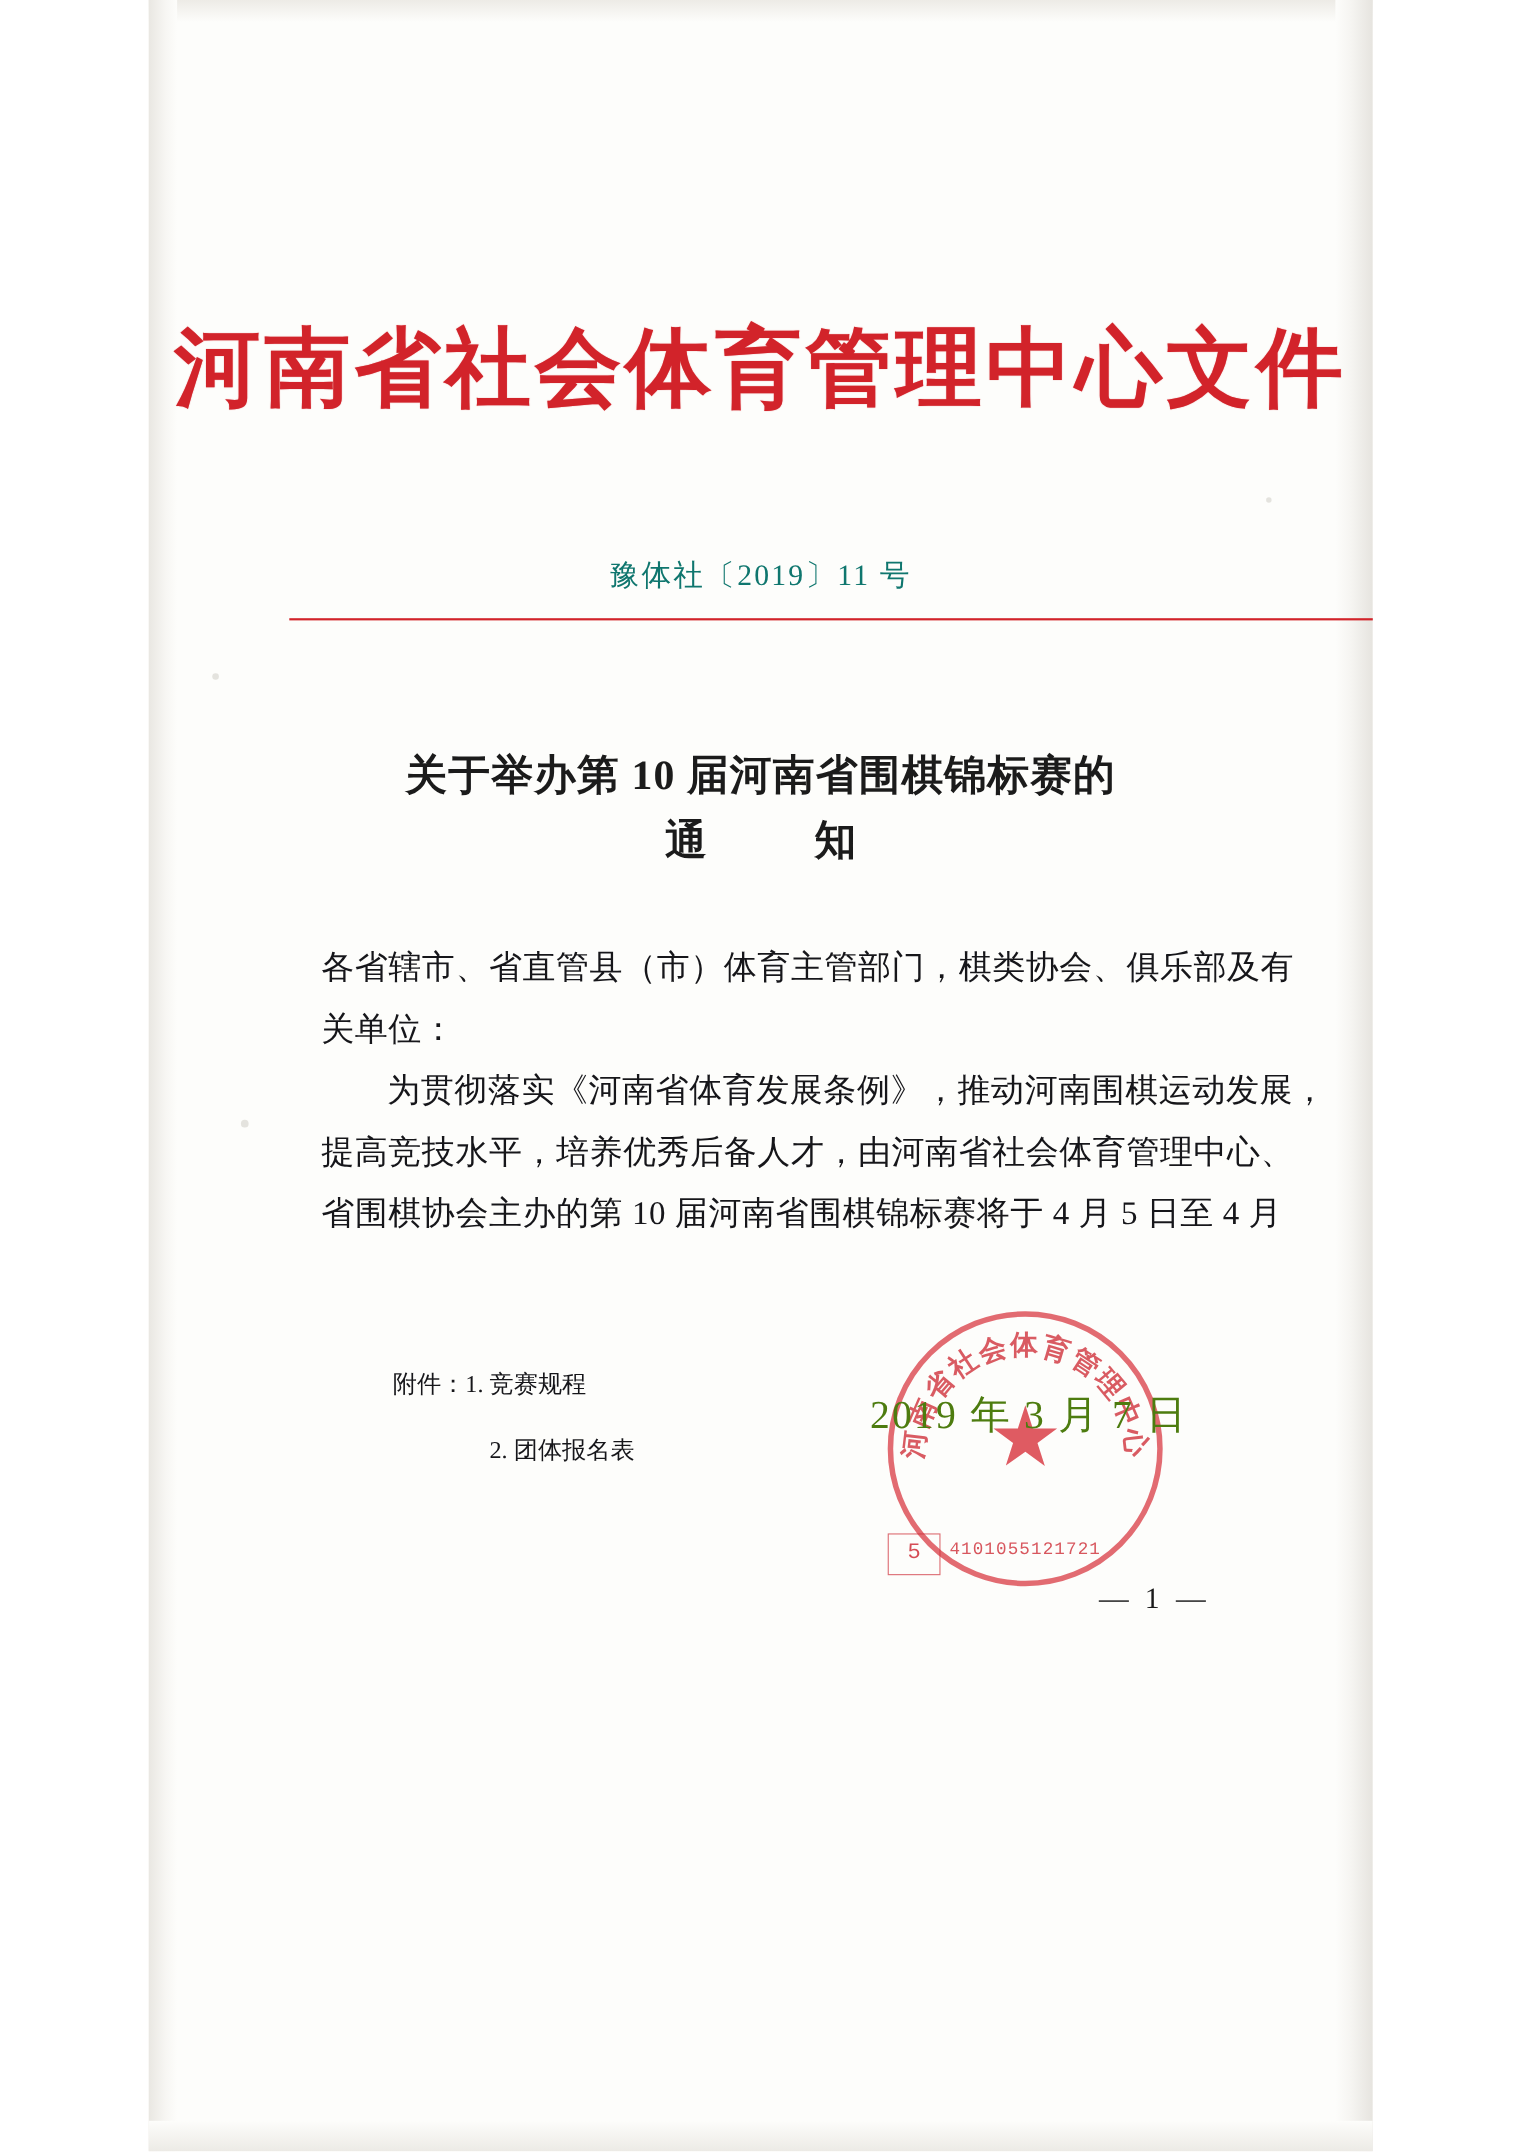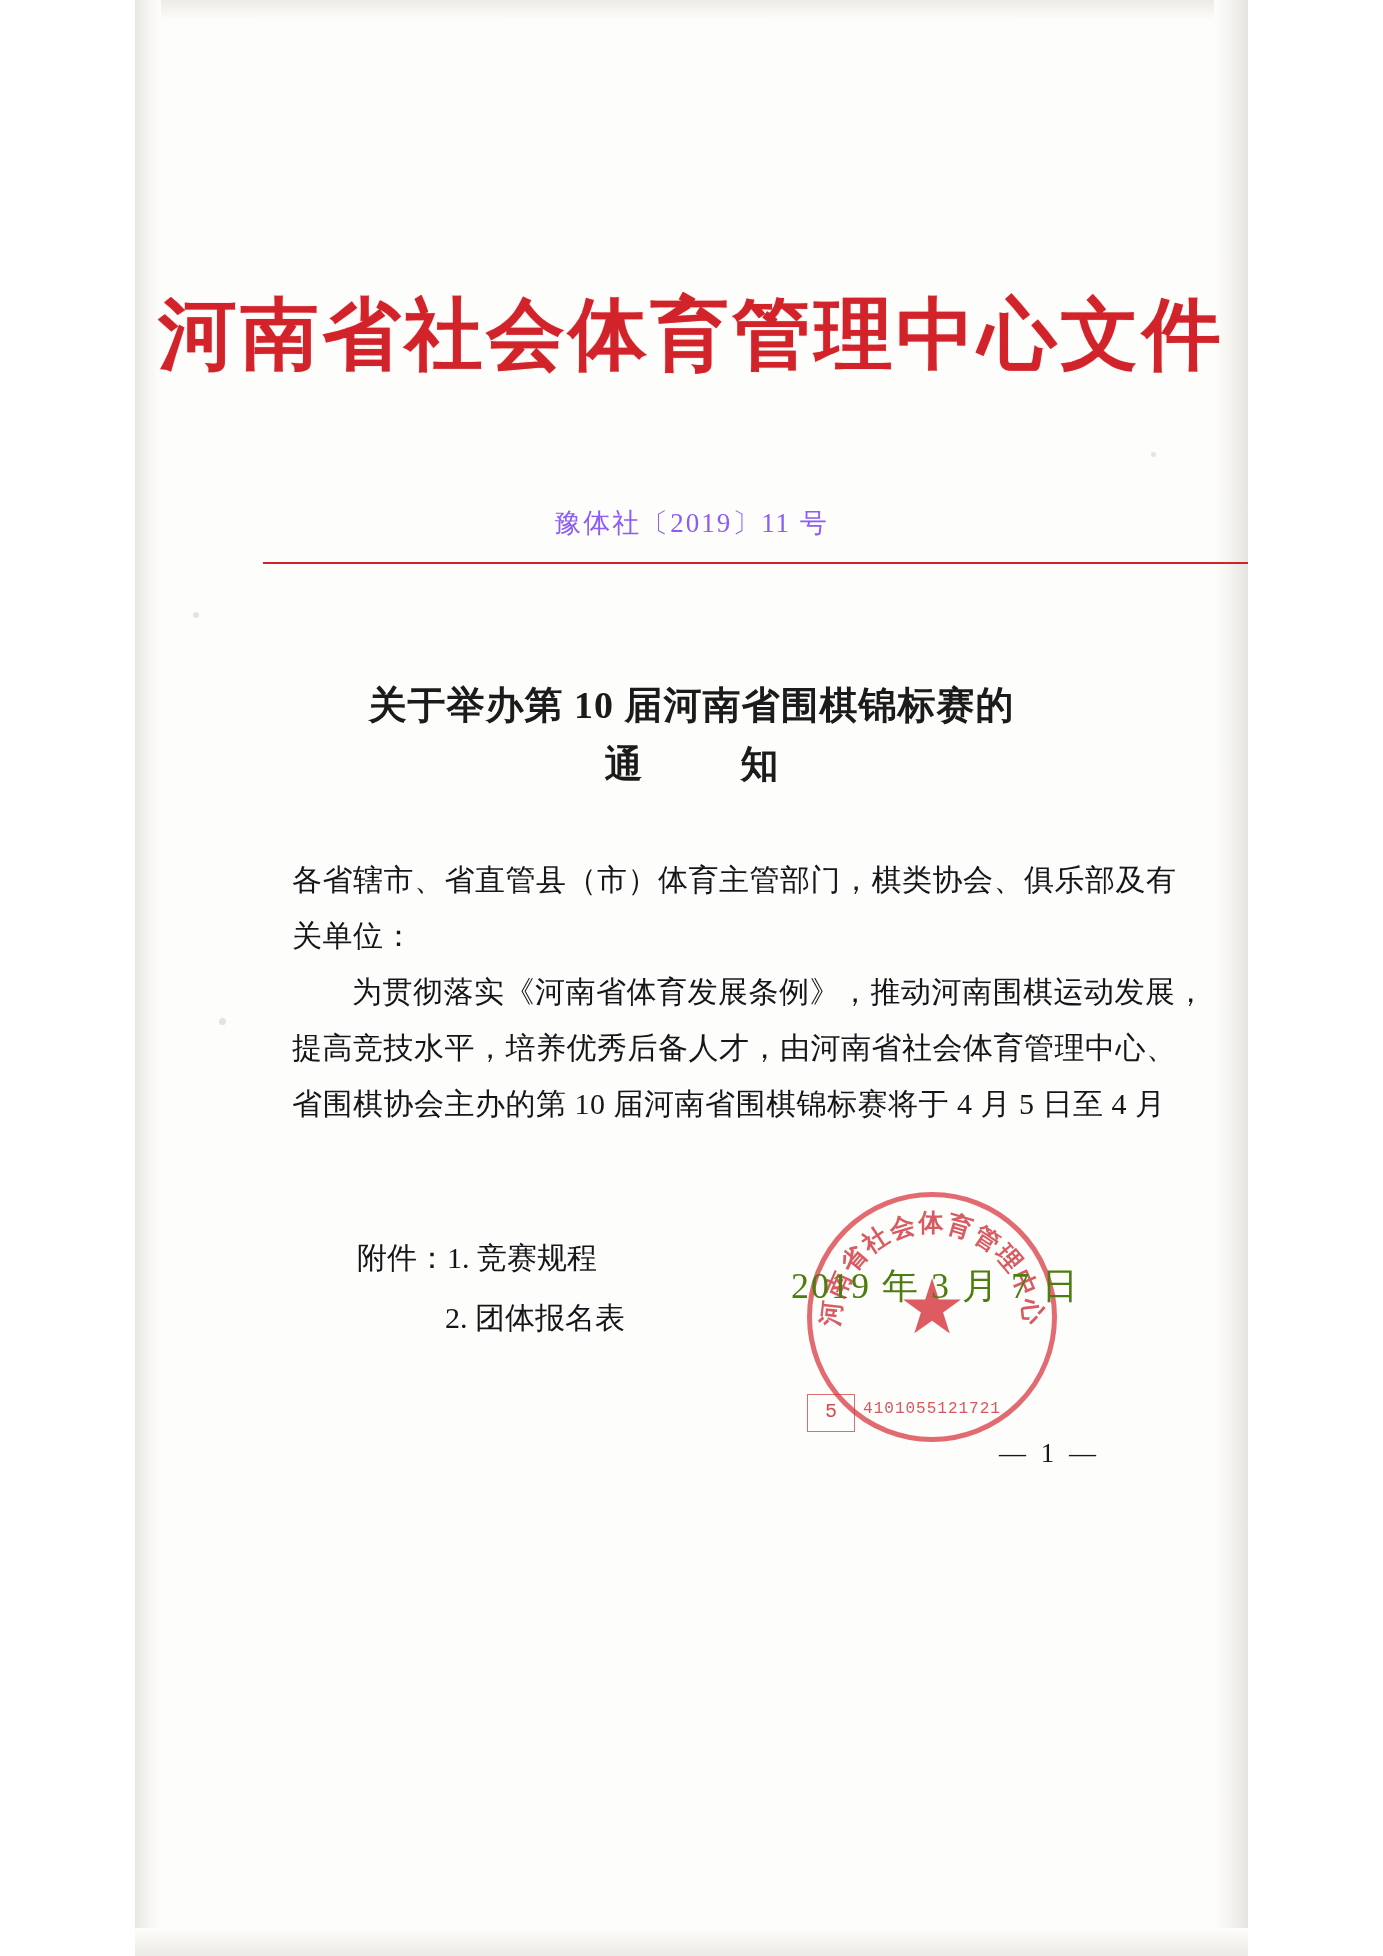--- a/index.html
+++ b/index.html
@@ -61,21 +61,21 @@
   }
 
   
   .doc-number {
     position: absolute;
     top: 505px;
     left: 0;
     width: 100%;
     text-align: center;
     font-size: 27px;
-    color: #8b5cf6;
+    color: #0f766e;
     letter-spacing: 2px;
   }
 
   
   .red-rule {
     position: absolute;
     top: 562px;
     left: 128px;
     width: 1128px;
     height: 2px;
@@ -117,21 +117,21 @@
   }
   .indent {
     text-indent: 60px;
   }
 
   
   .attachments {
     position: absolute;
     top: 1228px;
     left: 222px;
-    font-size: 30px;
+    font-size: 22px;
     color: #16161a;
     line-height: 60px;
   }
   .attachments .att-line2 {
     padding-left: 88px;
   }
 
   
   .doc-date {
     position: absolute;

